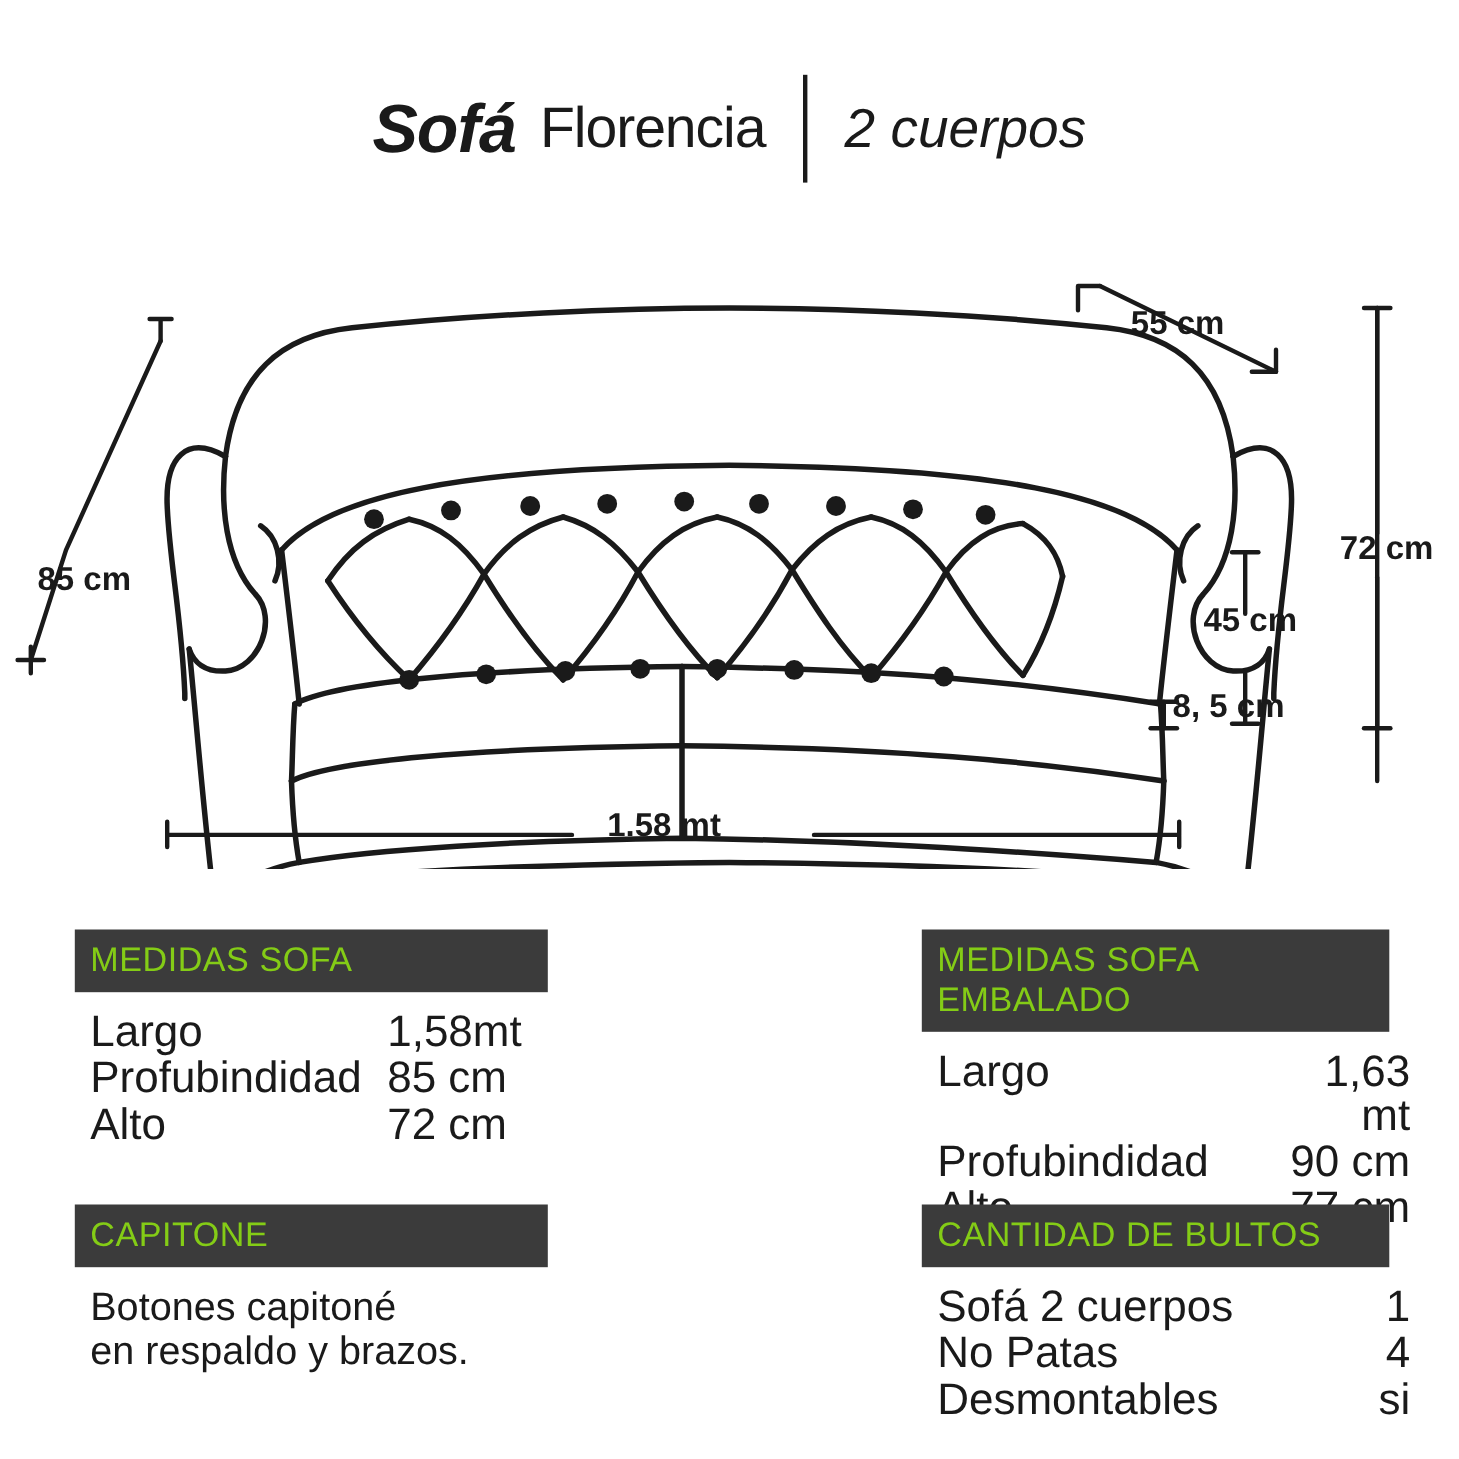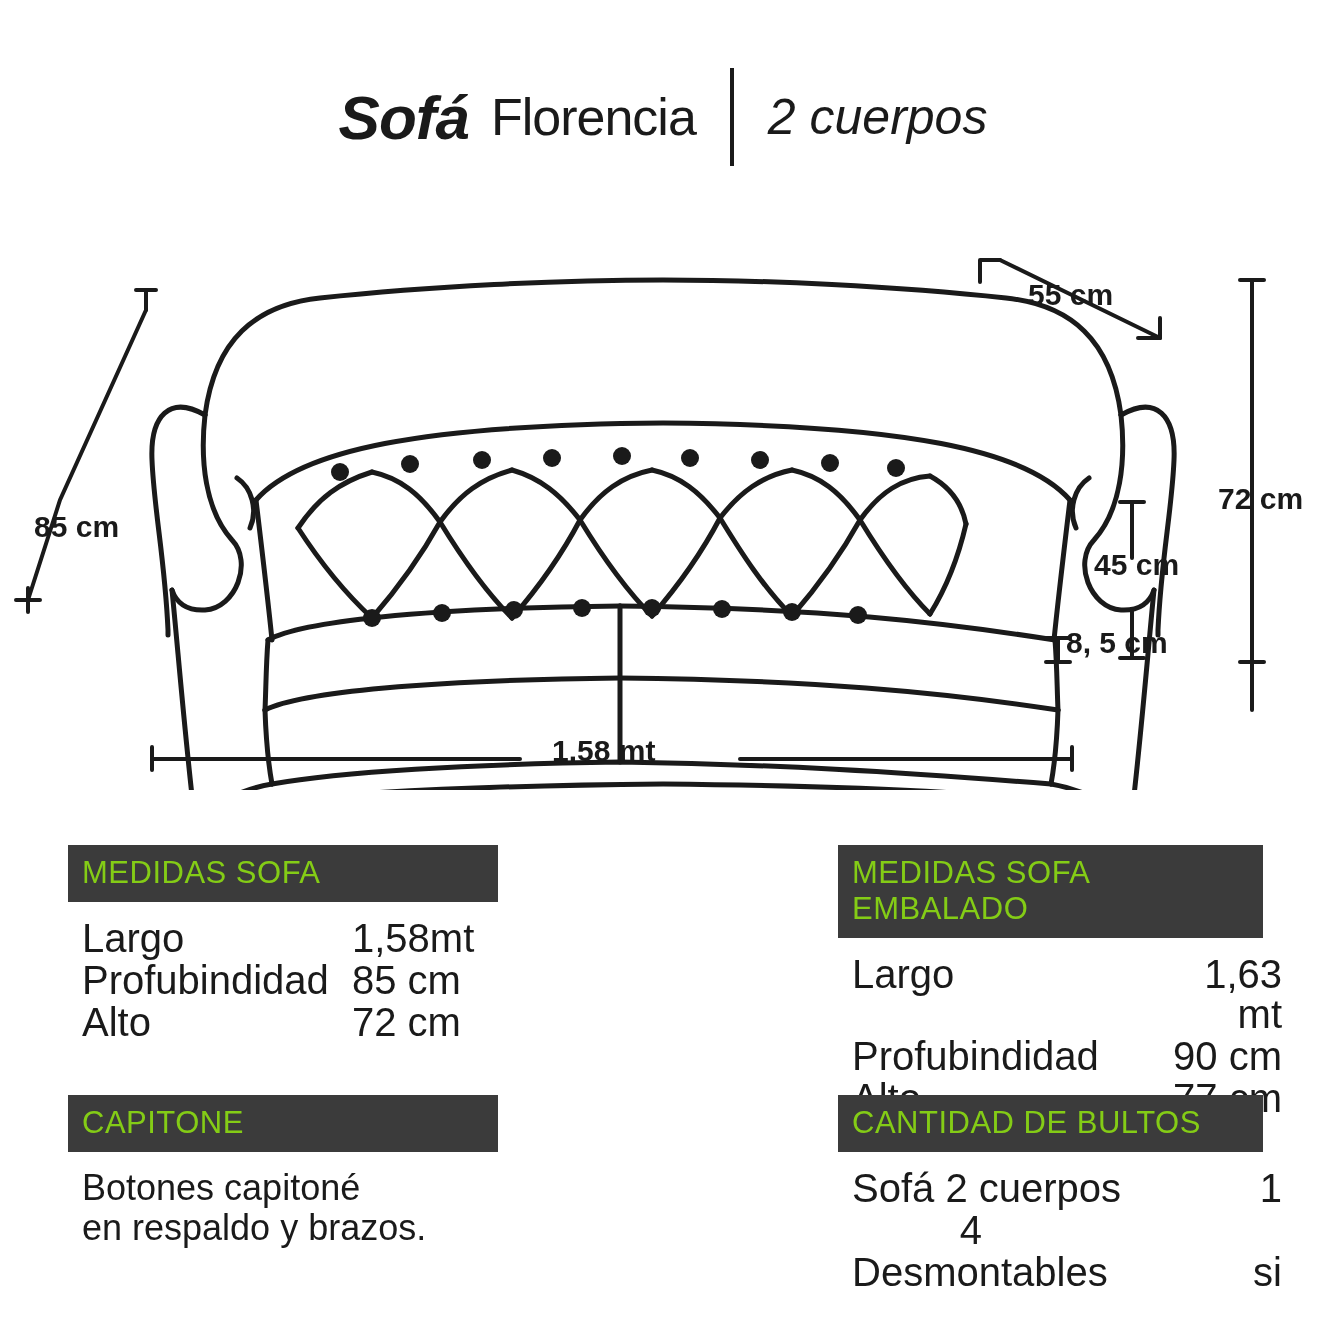--- a/index.html
+++ b/index.html
@@ -308,20 +308,21 @@
       </div>
 
       <div class="blk2-right">
         <div class="block-head wide2">CANTIDAD DE BULTOS</div>
         <div class="rows">
           <div class="row right-col">
             <span class="k">Sofá 2 cuerpos</span>
             <span class="v">1</span>
           </div>
           <div class="row right-col">
+            <span class="k">No Patas</span>
             <span class="v">4</span>
           </div>
           <div class="row right-col">
             <span class="k">Desmontables</span>
             <span class="v">si</span>
           </div>
         </div>
       </div>
     </div>
 

